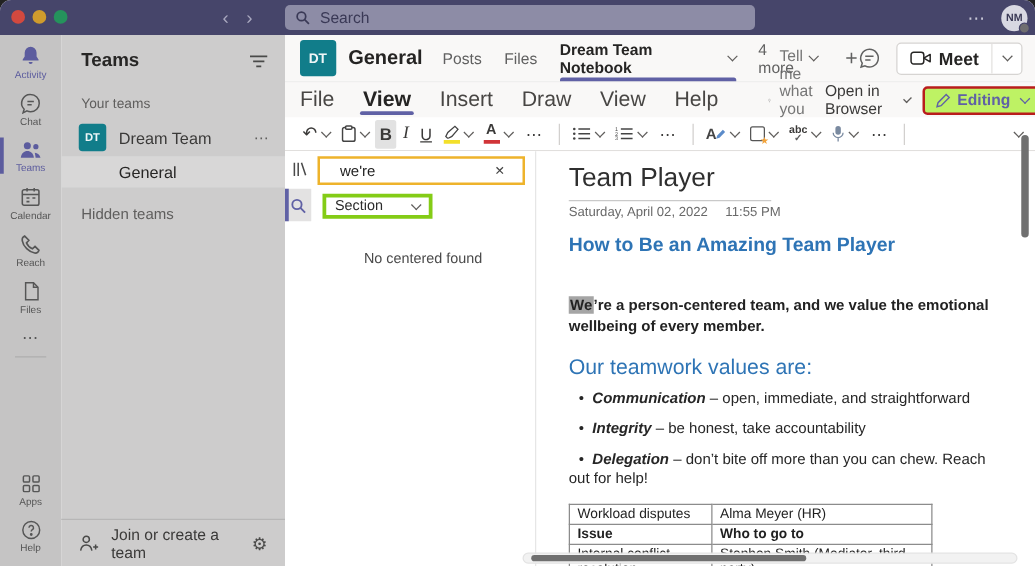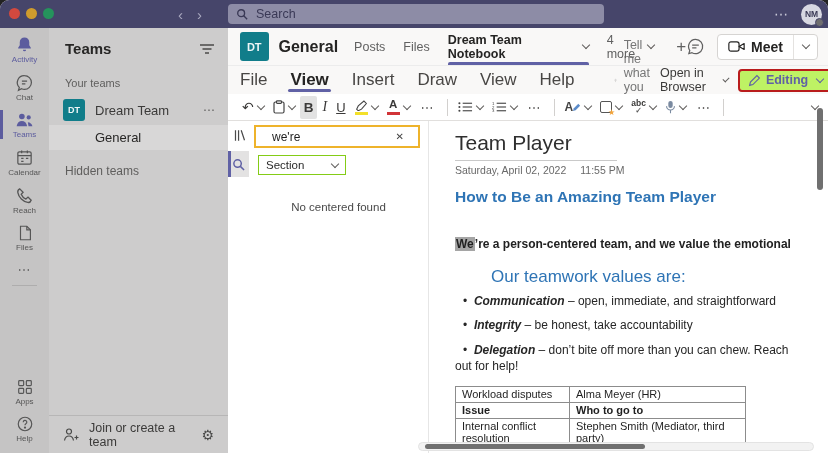--- a/index.html
+++ b/index.html
@@ -116,33 +116,33 @@
   .spanel{position:relative;width:200px;background:#fff;}
   .strip{position:absolute;left:0;top:2px;width:21px;}
   .strip .nb{display:flex;justify-content:center;padding:5px 0;color:#4a4a4a;cursor:pointer;}
   .strip .sc{position:relative;height:26px;margin-top:3px;background:#e3e2e2;display:flex;
              align-items:center;justify-content:center;cursor:pointer;}
   .strip .sc::before{content:"";position:absolute;left:0;top:0;bottom:0;width:2.5px;background:#6061a5;}
   .sinput{position:absolute;left:26px;top:4px;width:166px;height:23px;background:#fff;
           border:2px solid #eeb32b;display:flex;align-items:center;padding:0 14px;}
   .sinput input{border:none;outline:none;flex:1;font-family:inherit;font-size:12px;color:#1f1f1f;min-width:0;}
   .sclear{color:#444;font-size:10px;cursor:pointer;padding-left:4px;}
-  .sdrop{position:absolute;left:30px;top:34px;width:88px;height:20px;background:#fff;border:1px solid #84cc16;
+  .sdrop{position:absolute;left:30px;top:34px;width:88px;height:20px;background:#fff;border:3px solid #84cc16;
          display:flex;align-items:center;padding:0 7px;font-size:11.5px;color:#2b2b2b;cursor:pointer;}
   .sdrop .chv{margin-left:auto;}
   .nores{position:absolute;left:21px;right:0;top:80px;text-align:center;font-size:11.5px;color:#4a4a4a;}
 
   .page{flex:1;border-left:1px solid #e6e6e6;padding:10px 12px 0 26px;overflow:hidden;color:#262626;}
   .title-block{width:162px;border-bottom:1px solid #c9c9c9;padding-bottom:5px;}
   .pg-title{font-size:21px;color:#2f2f2f;white-space:nowrap;}
   .pg-date{margin-top:3px;font-size:10.5px;color:#696969;display:flex;gap:14px;}
   .pg-h2{margin-top:12px;font-size:15.5px;font-weight:600;color:#2e74b5;}
   .pg-para{margin-top:30px;font-size:12px;font-weight:bold;line-height:1.4;color:#222;}
   .hl{background:#a5a5a5;padding:0 1px;}
-  .pg-h3{margin-top:14px;font-size:17px;font-weight:500;color:#2e74b5;margin-left:36px;}
+  .pg-h3{margin-top:14px;font-size:17px;font-weight:500;color:#2e74b5;}
   .bullets{margin-top:7px;}
   .bullet{font-size:12px;line-height:1.3;margin:0 0 9px;text-indent:8px;}
   .bullet .b-lead{font-weight:bold;font-style:italic;}
   .bullet .b2{display:block;text-indent:0;}
   .pg-table{margin-top:12px;border-collapse:collapse;font-size:11px;color:#1f1f1f;}
   .pg-table td,.pg-table th{border:1px solid #8c8c8c;padding:1px 6px 2px;vertical-align:top;text-align:left;}
   .pg-table th{font-weight:bold;}
   .col-issue{width:114px;} .col-who{width:176px;}
 
   
@@ -480,21 +480,21 @@
 
         <div class="page">
           <div class="title-block">
             <div class="pg-title">Team Player</div>
           </div>
           <div class="pg-date">
             <span>Saturday, April 02, 2022</span>
               <span>11:55 PM</span>
           </div>
           <div class="pg-h2">How to Be an Amazing Team Player</div>
-          <p class="pg-para"><span class="hl">We</span><span>’re a person-centered team, and we value the emotional</span><br></p>
+          <p class="pg-para"><span class="hl">We</span><span>’re a person-centered team, and we value the emotional</span><br><span>wellbeing of every member.</span></p>
           <div class="pg-h3">Our teamwork values are:</div>
           <div class="bullets">
             <p class="bullet"><span>•</span>&nbsp;&nbsp;<span class="b-lead">Communication</span><span> – open, immediate, and straightforward</span><span class="b2"></span></p>
             <p class="bullet"><span>•</span>&nbsp;&nbsp;<span class="b-lead">Integrity</span><span> – be honest, take accountability</span><span class="b2"></span></p>
             <p class="bullet"><span>•</span>&nbsp;&nbsp;<span class="b-lead">Delegation</span><span> – don’t bite off more than you can chew. Reach</span><span class="b2">out for help!</span></p>
           </div>
           <table class="pg-table">
             <tbody>
                 <tr>
               <td>Workload disputes</td>

